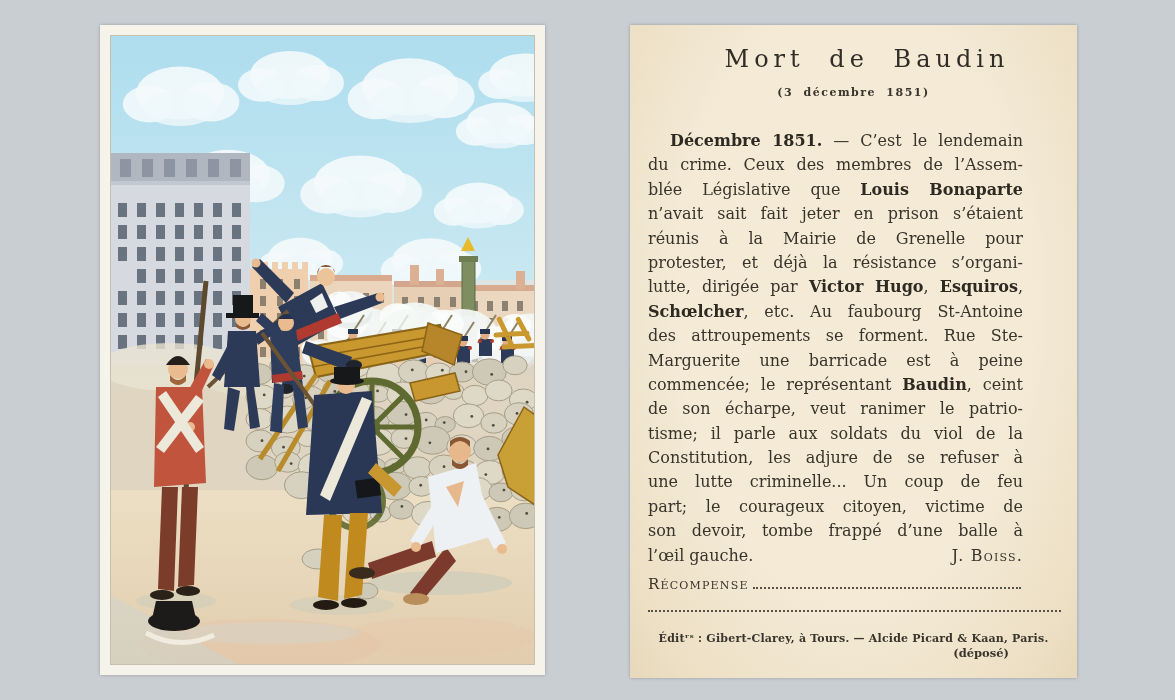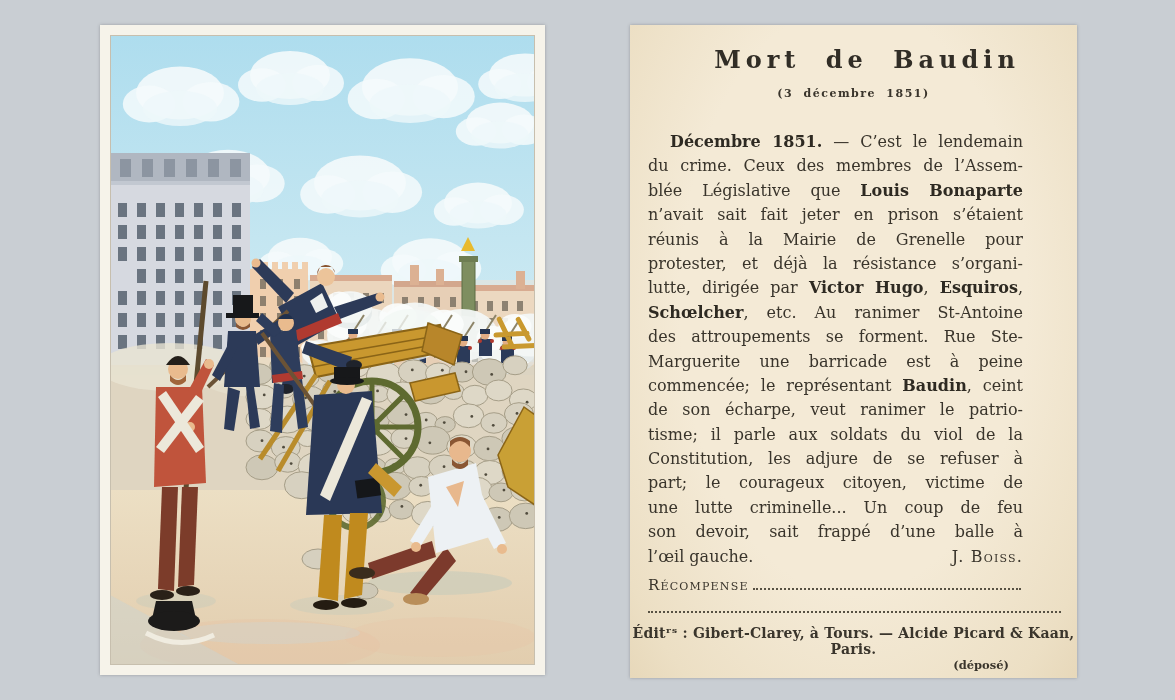--- a/index.html
+++ b/index.html
@@ -6,33 +6,33 @@
   body{background:#c9ced3;font-family:"DejaVu Serif","Liberation Serif",serif;}
   .stage{position:relative;width:1175px;height:700px;background:#c9ced3;overflow:hidden;}
   .card{position:absolute;box-sizing:border-box;box-shadow:0 0 3px rgba(60,60,70,.35);}
   .card-front{left:100px;top:25px;width:445px;height:650px;background:#f6f3ea;padding:10px;}
   .card-front svg{display:block;width:425px;height:630px;}
   .card-back{
     left:630px;top:25px;width:447px;height:653px;color:#39342b;
     background:radial-gradient(ellipse at 50% 42%,#f4ead6 55%,#ecdfc4 88%,#e7d8ba 100%);
     padding-top:20px;
   }
-  .title{text-align:center;font-size:24px;font-weight:bold;letter-spacing:5px;word-spacing:12px;color:#312d26;padding-left:27px;}
+  .title{text-align:center;font-size:24px;font-weight:normal;letter-spacing:5px;word-spacing:12px;color:#312d26;padding-left:27px;}
   .subtitle{text-align:center;font-size:11px;font-weight:bold;letter-spacing:1.5px;word-spacing:5px;margin-top:13px;}
   .paragraph{margin:30px 54px 0 18px;font-size:16px;line-height:24.4px;}
   .pline{text-align:justify;text-align-last:justify;height:24.4px;overflow:hidden;white-space:nowrap;}
   .pline .b{font-weight:bold;color:#2e2a22;}
   .pline-first{text-indent:22px;}
   .lastline{display:flex;justify-content:space-between;height:24.4px;text-align:right;}
   .sig{font-variant:small-caps;letter-spacing:1.2px;}
   .recompense-row{display:flex;align-items:flex-end;margin:3px 54px 0 18px;font-size:15px;height:22px;}
   .recompense-row .label{font-variant:small-caps;letter-spacing:1.2px;}
   .leader{flex:1;border-bottom:2px dotted #575143;margin:0 2px 4px 4px;}
   .rule{margin:17px 16px 0 18px;border-bottom:2px dotted #575143;height:0;}
-  .imprint{text-align:center;font-size:14px;font-weight:bold;letter-spacing:.2px;margin-top:12px;color:#3a352c;}
+  .imprint{text-align:center;font-size:11px;font-weight:bold;letter-spacing:.2px;margin-top:20px;color:#3a352c;}
   .deposit{text-align:right;margin-right:68px;font-size:11.5px;font-weight:bold;margin-top:1px;}
 </style>
 </head>
 <body>
 
 <div class="stage">
 
   <div class="card card-front">
     <svg viewBox="0 0 425 630">
       <defs>
@@ -622,30 +622,30 @@
     <div class="subtitle">(3 décembre 1851)</div>
 
     <div class="paragraph" id="paragraph">
         <div class="pline pline-first"><span class="b">Décembre 1851.</span><span> — C’est le lendemain</span></div>
         <div class="pline"><span>du crime. Ceux des membres de l’Assem-</span></div>
         <div class="pline"><span>blée Législative que </span><span class="b">Louis Bonaparte</span></div>
         <div class="pline"><span>n’avait sait fait jeter en prison s’étaient</span></div>
         <div class="pline"><span>réunis à la Mairie de Grenelle pour</span></div>
         <div class="pline"><span>protester, et déjà la résistance s’organi-</span></div>
         <div class="pline"><span>lutte, dirigée par </span><span class="b">Victor Hugo</span><span>, </span><span class="b">Esquiros</span><span>,</span></div>
-        <div class="pline"><span class="b">Schœlcher</span><span>, etc. Au ranimer St-Antoine</span></div>
+        <div class="pline"><span class="b">Schœlcher</span><span>, etc. Au faubourg St-Antoine</span></div>
         <div class="pline"><span>des attroupements se forment. Rue Ste-</span></div>
         <div class="pline"><span>Marguerite une barricade est à peine</span></div>
         <div class="pline"><span>commencée; le représentant </span><span class="b">Baudin</span><span>, ceint</span></div>
         <div class="pline"><span>de son écharpe, veut ranimer le patrio-</span></div>
         <div class="pline"><span>tisme; il parle aux soldats du viol de la</span></div>
         <div class="pline"><span>Constitution, les adjure de se refuser à</span></div>
+        <div class="pline"><span>une lutte criminelle... Un coup de feu</span></div>
         <div class="pline"><span>part; le courageux citoyen, victime de</span></div>
-        <div class="pline"><span>une lutte criminelle... Un coup de feu</span></div>
-        <div class="pline"><span>son devoir, sait frappé d’une balle à</span></div>
+        <div class="pline"><span>son devoir, tombe frappé d’une balle à</span></div>
       </div>
 
     <div class="paragraph lastline" style="margin-top:0">
       <span>l’œil gauche.</span>
       <span class="sig">J. Boiss.</span>
     </div>
 
     <div class="recompense-row">
       <span class="label">Récompense</span>
       <span class="leader"></span>

